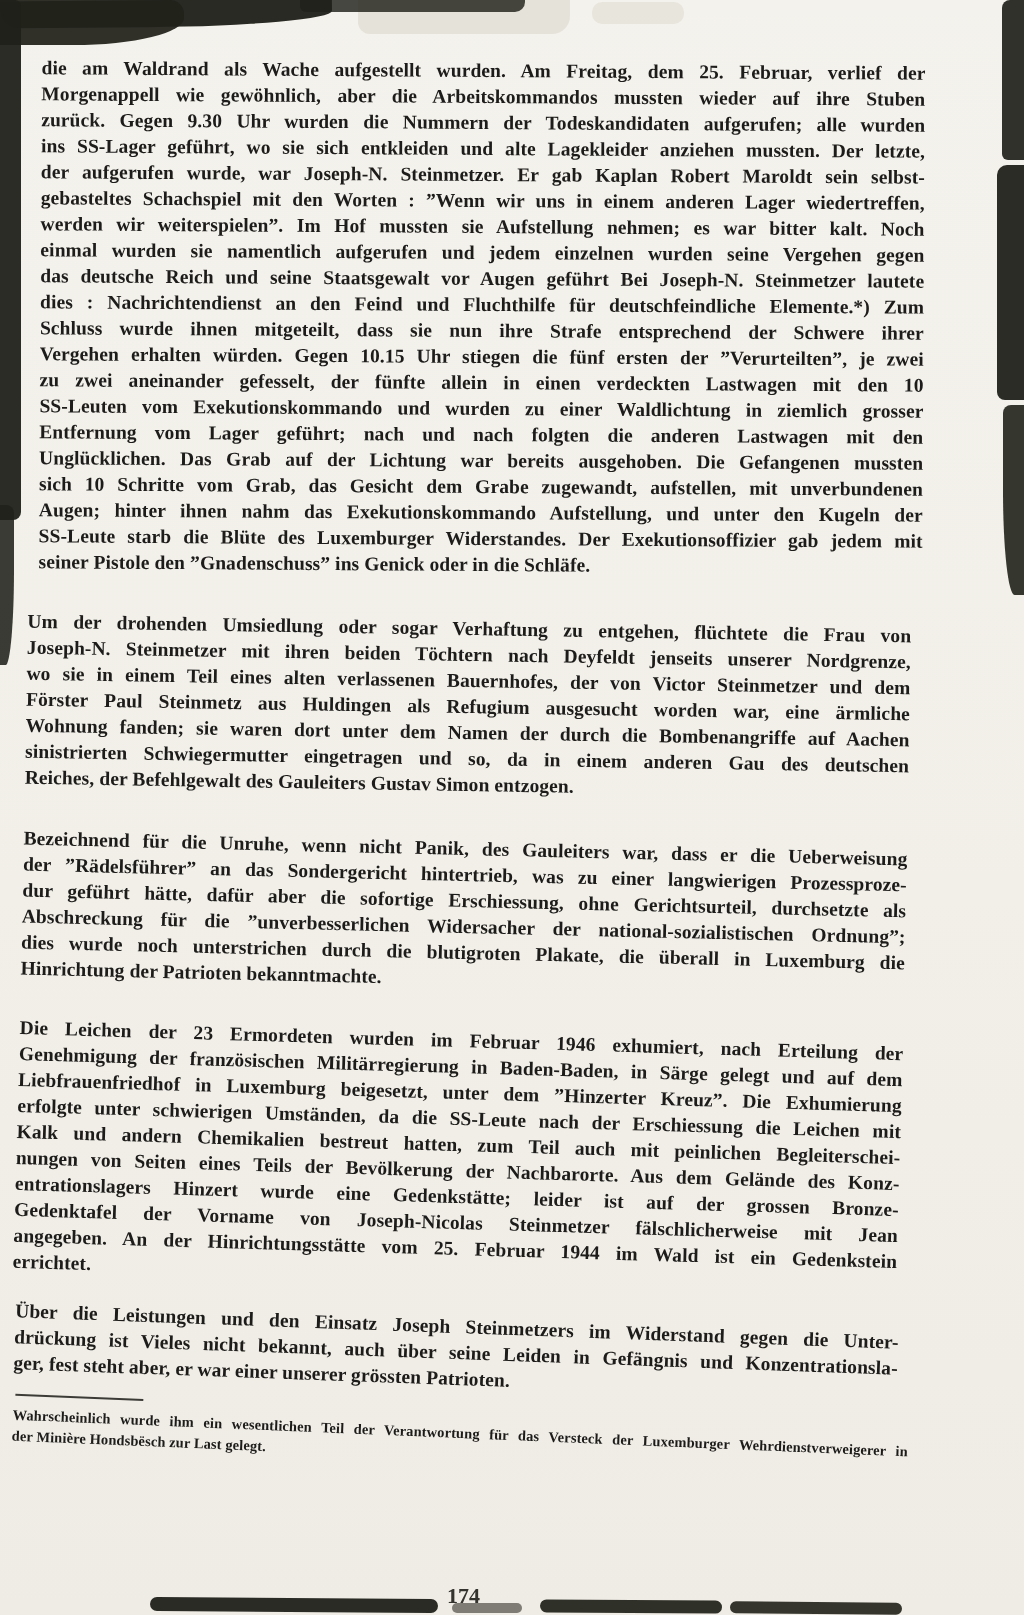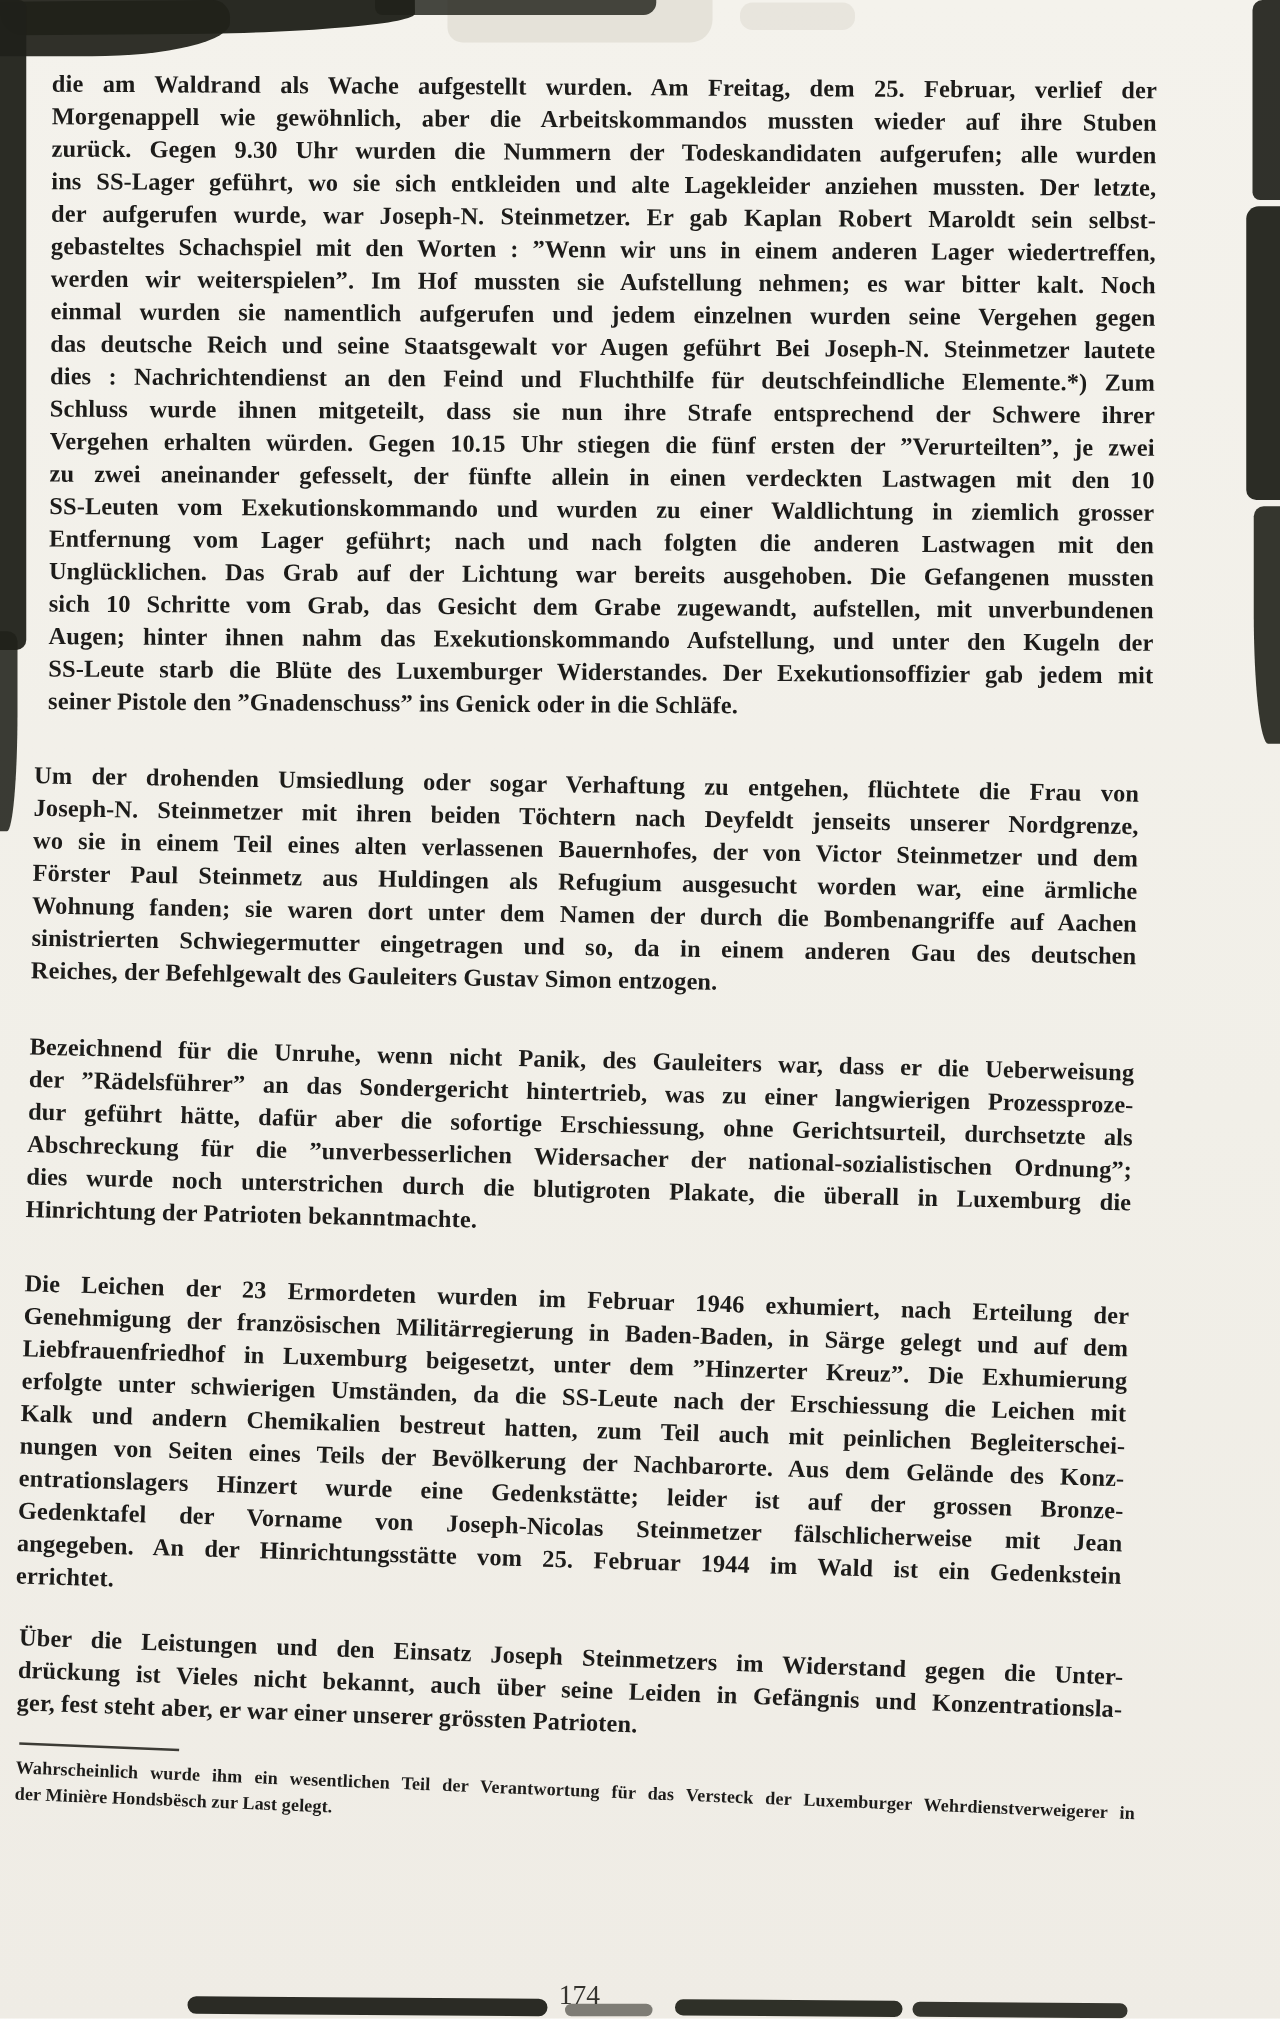--- a/index.html
+++ b/index.html
@@ -58,21 +58,21 @@
     width: 128px;
     height: 2px;
     background: #3c3b35;
     margin: 0 0 9px 2px;
   }
   .page-number {
     position: absolute;
     left: 447px;
     top: 1583px;
     font-size: 22px;
-    font-weight: 400;
+    font-weight: 700;
     color: #34332e;
     z-index: 1;
   }
   .stain {
     position: absolute;
     background: #20211a;
     z-index: 3;
   }
   .stain.light {
     background: #d9d5cb;

